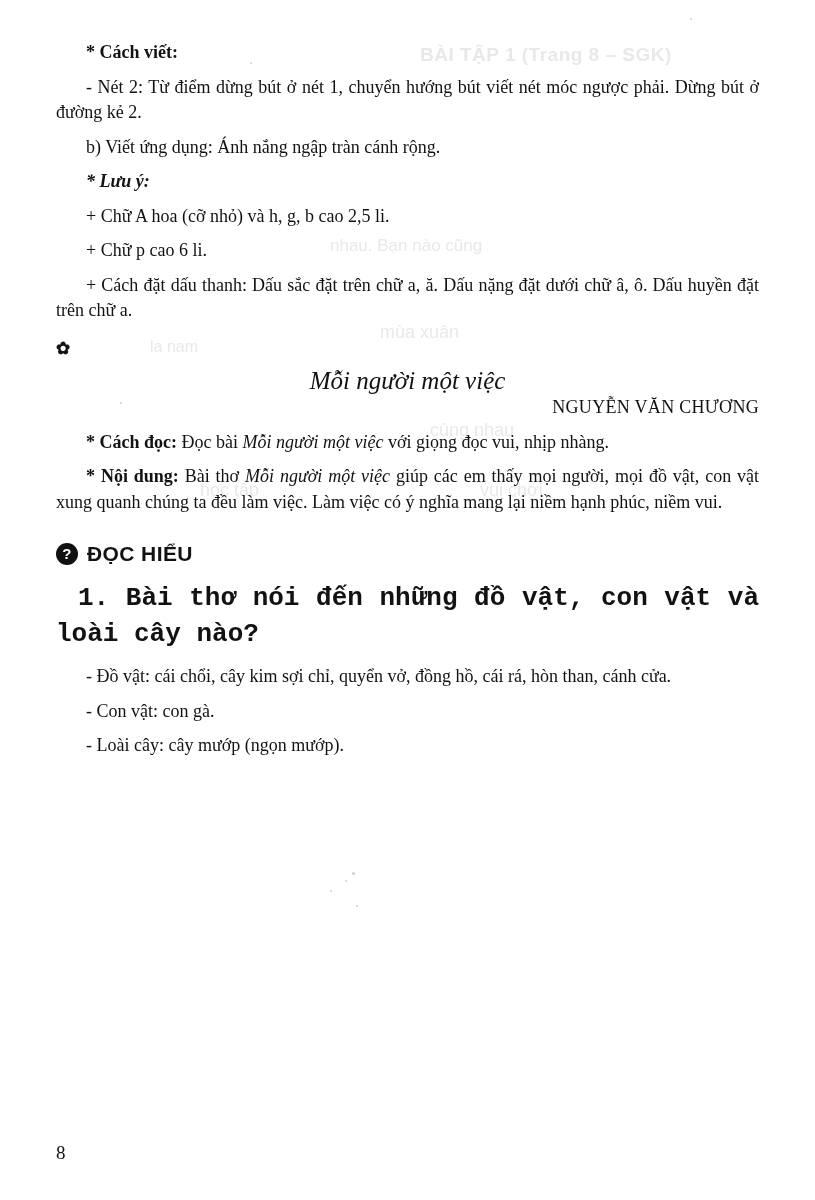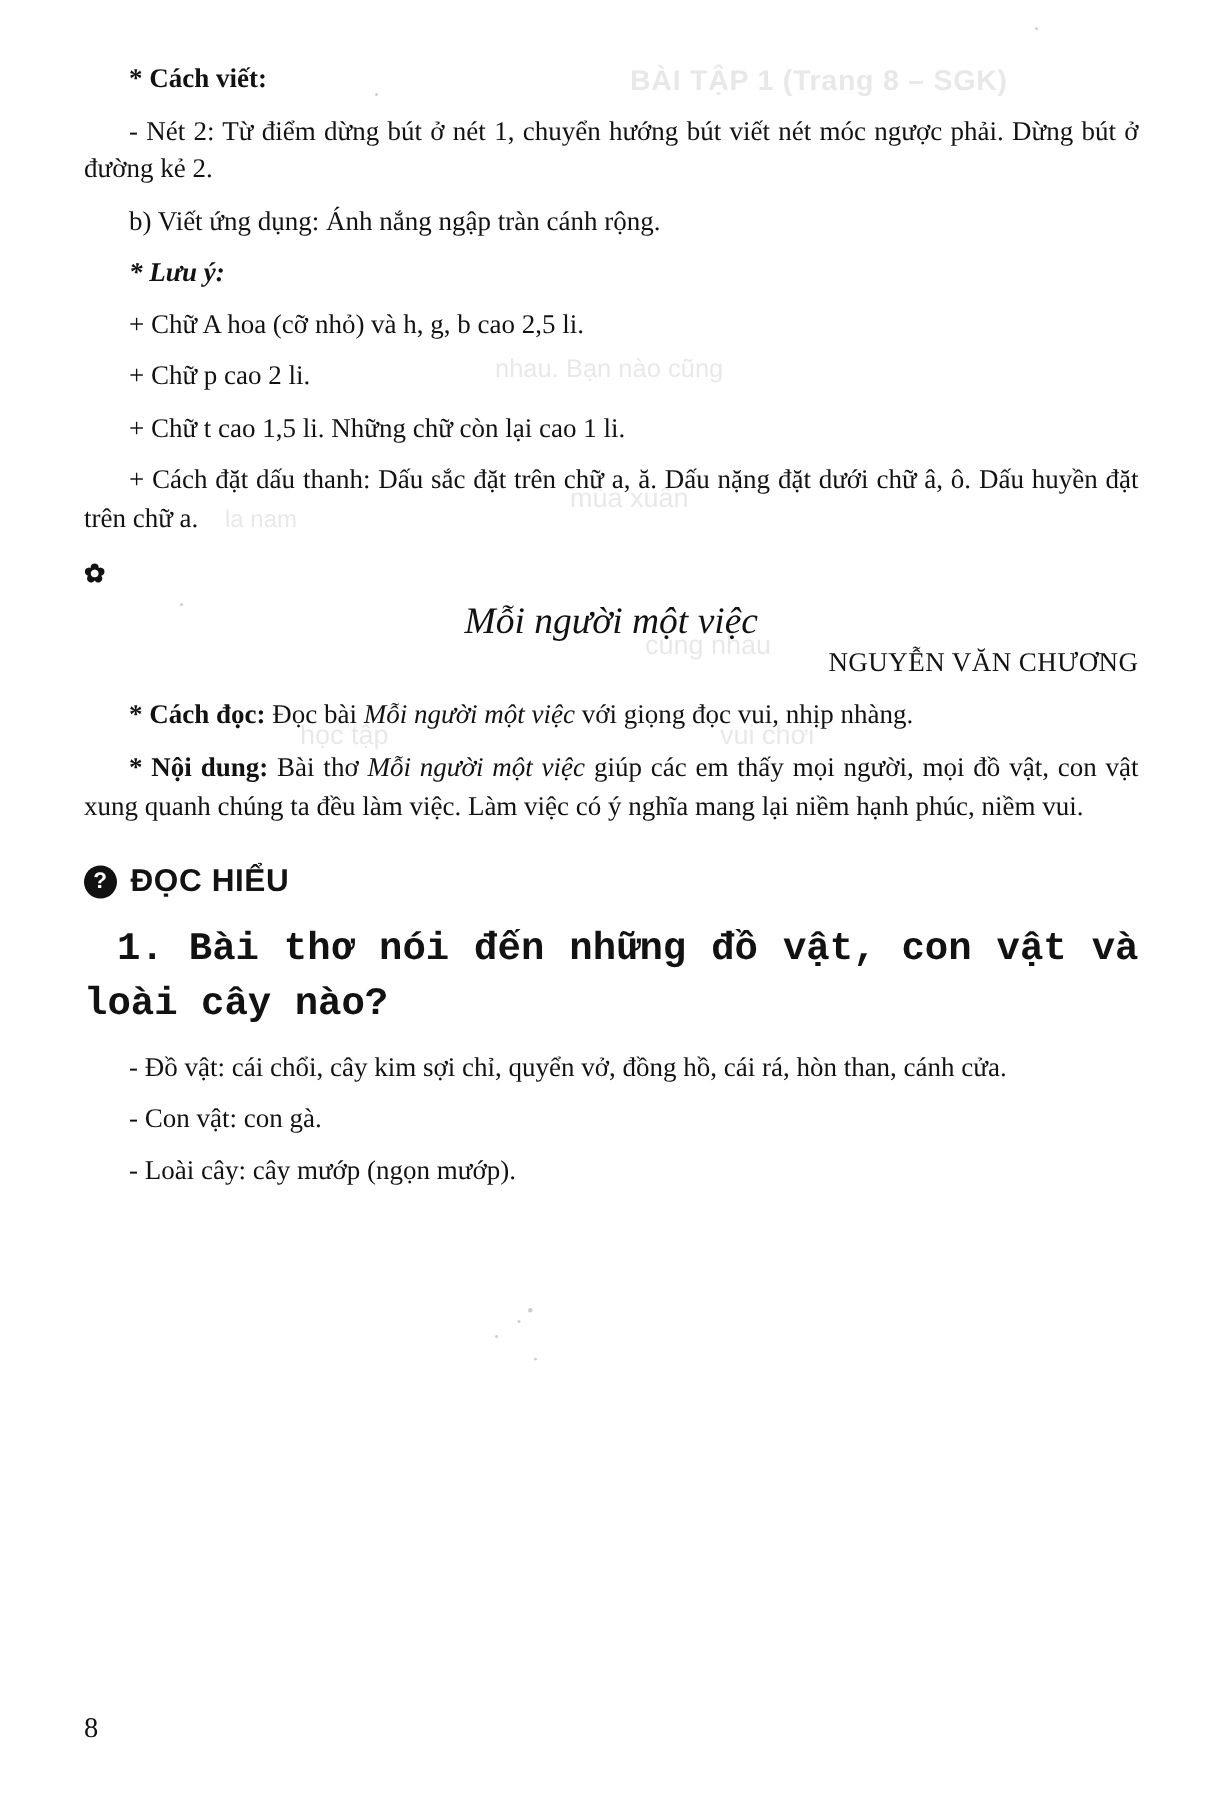--- a/index.html
+++ b/index.html
@@ -155,23 +155,22 @@
 
     <p class="indent">- Nét 2: Từ điểm dừng bút ở nét 1, chuyển hướng bút viết nét móc ngược phải. Dừng bút ở đường kẻ 2.</p>
 
 
     <p class="indent">b) Viết ứng dụng: Ánh nắng ngập tràn cánh rộng.</p>
 
     <p class="indent bi">* Lưu ý:</p>
 
     <p class="indent">+ Chữ A hoa (cỡ nhỏ) và h, g, b cao 2,5 li.</p>
 
-    <p class="indent">+ Chữ p cao 2 li.</p>
+    <p class="indent">+ Chữ p cao 6 li.</p>
 
-    <p class="indent">+ Chữ t cao 1,5 li. Những chữ còn lại cao 1 li.</p>
 
     <p class="indent">+ Cách đặt dấu thanh: Dấu sắc đặt trên chữ a, ă. Dấu nặng đặt dưới chữ â, ô. Dấu huyền đặt trên chữ a.</p>
 
     <div class="heading-bai">
       <span class="flower-icon">✿</span>
     </div>
 
     <div class="poem-title">Mỗi người một việc</div>
     <div class="poem-author">NGUYỄN VĂN CHƯƠNG</div>
 

